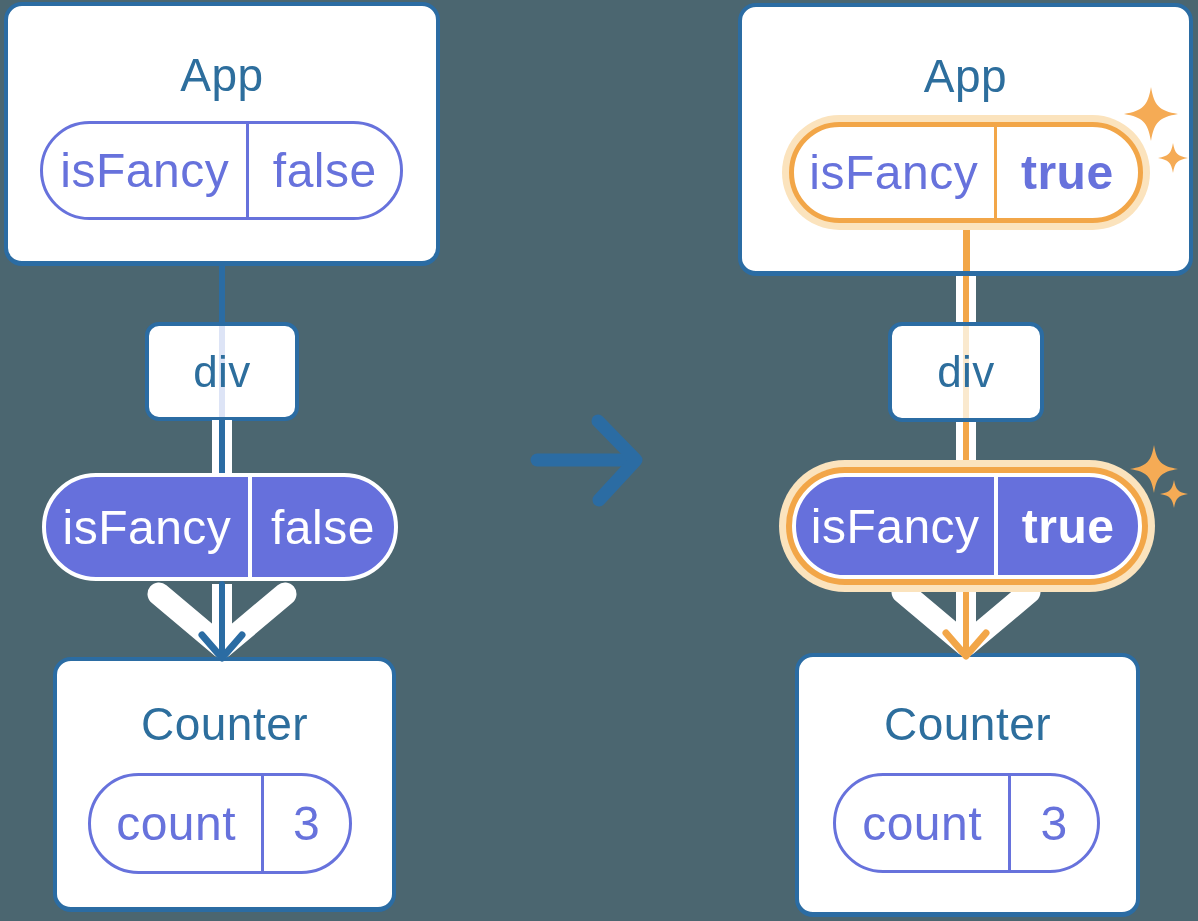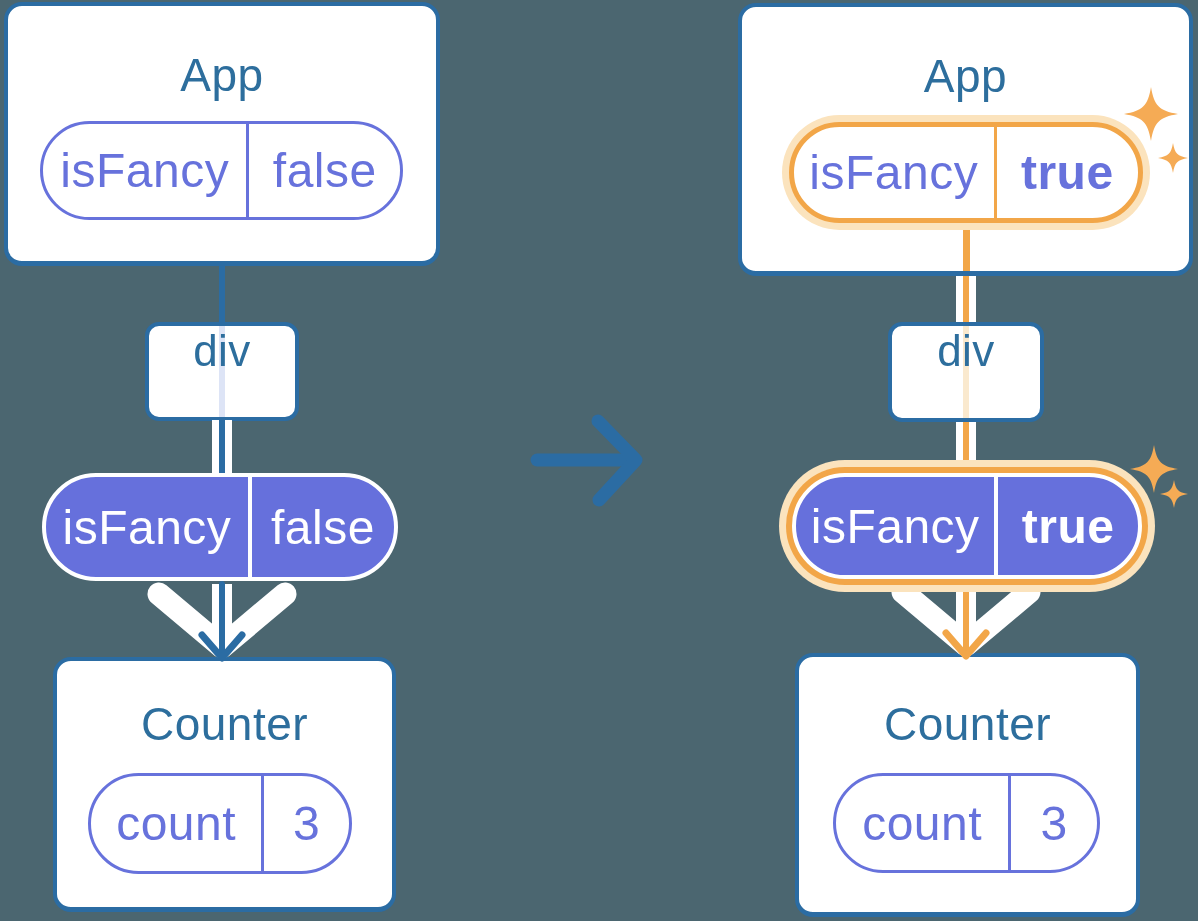--- a/index.html
+++ b/index.html
@@ -29,21 +29,21 @@
     background:var(--white);
     border:4px solid var(--blue);
     border-bottom-width:5px;
     border-radius:18px;
   }
   .node-box{
     position:absolute;
     background:var(--white);
     border:4px solid var(--blue);
     border-radius:14px;
-    display:flex;align-items:flex-start;justify-content:center;
+    display:flex;align-items:center;justify-content:center;
   }
   .node-label{
     position:relative;z-index:2;
     color:var(--title);font-size:44px;font-weight:500;letter-spacing:0.5px;
   }
   .card-title{
     position:absolute;left:0;right:0;text-align:center;
     color:var(--title);font-size:46px;font-weight:500;letter-spacing:0.5px;
   }
   .pill{

